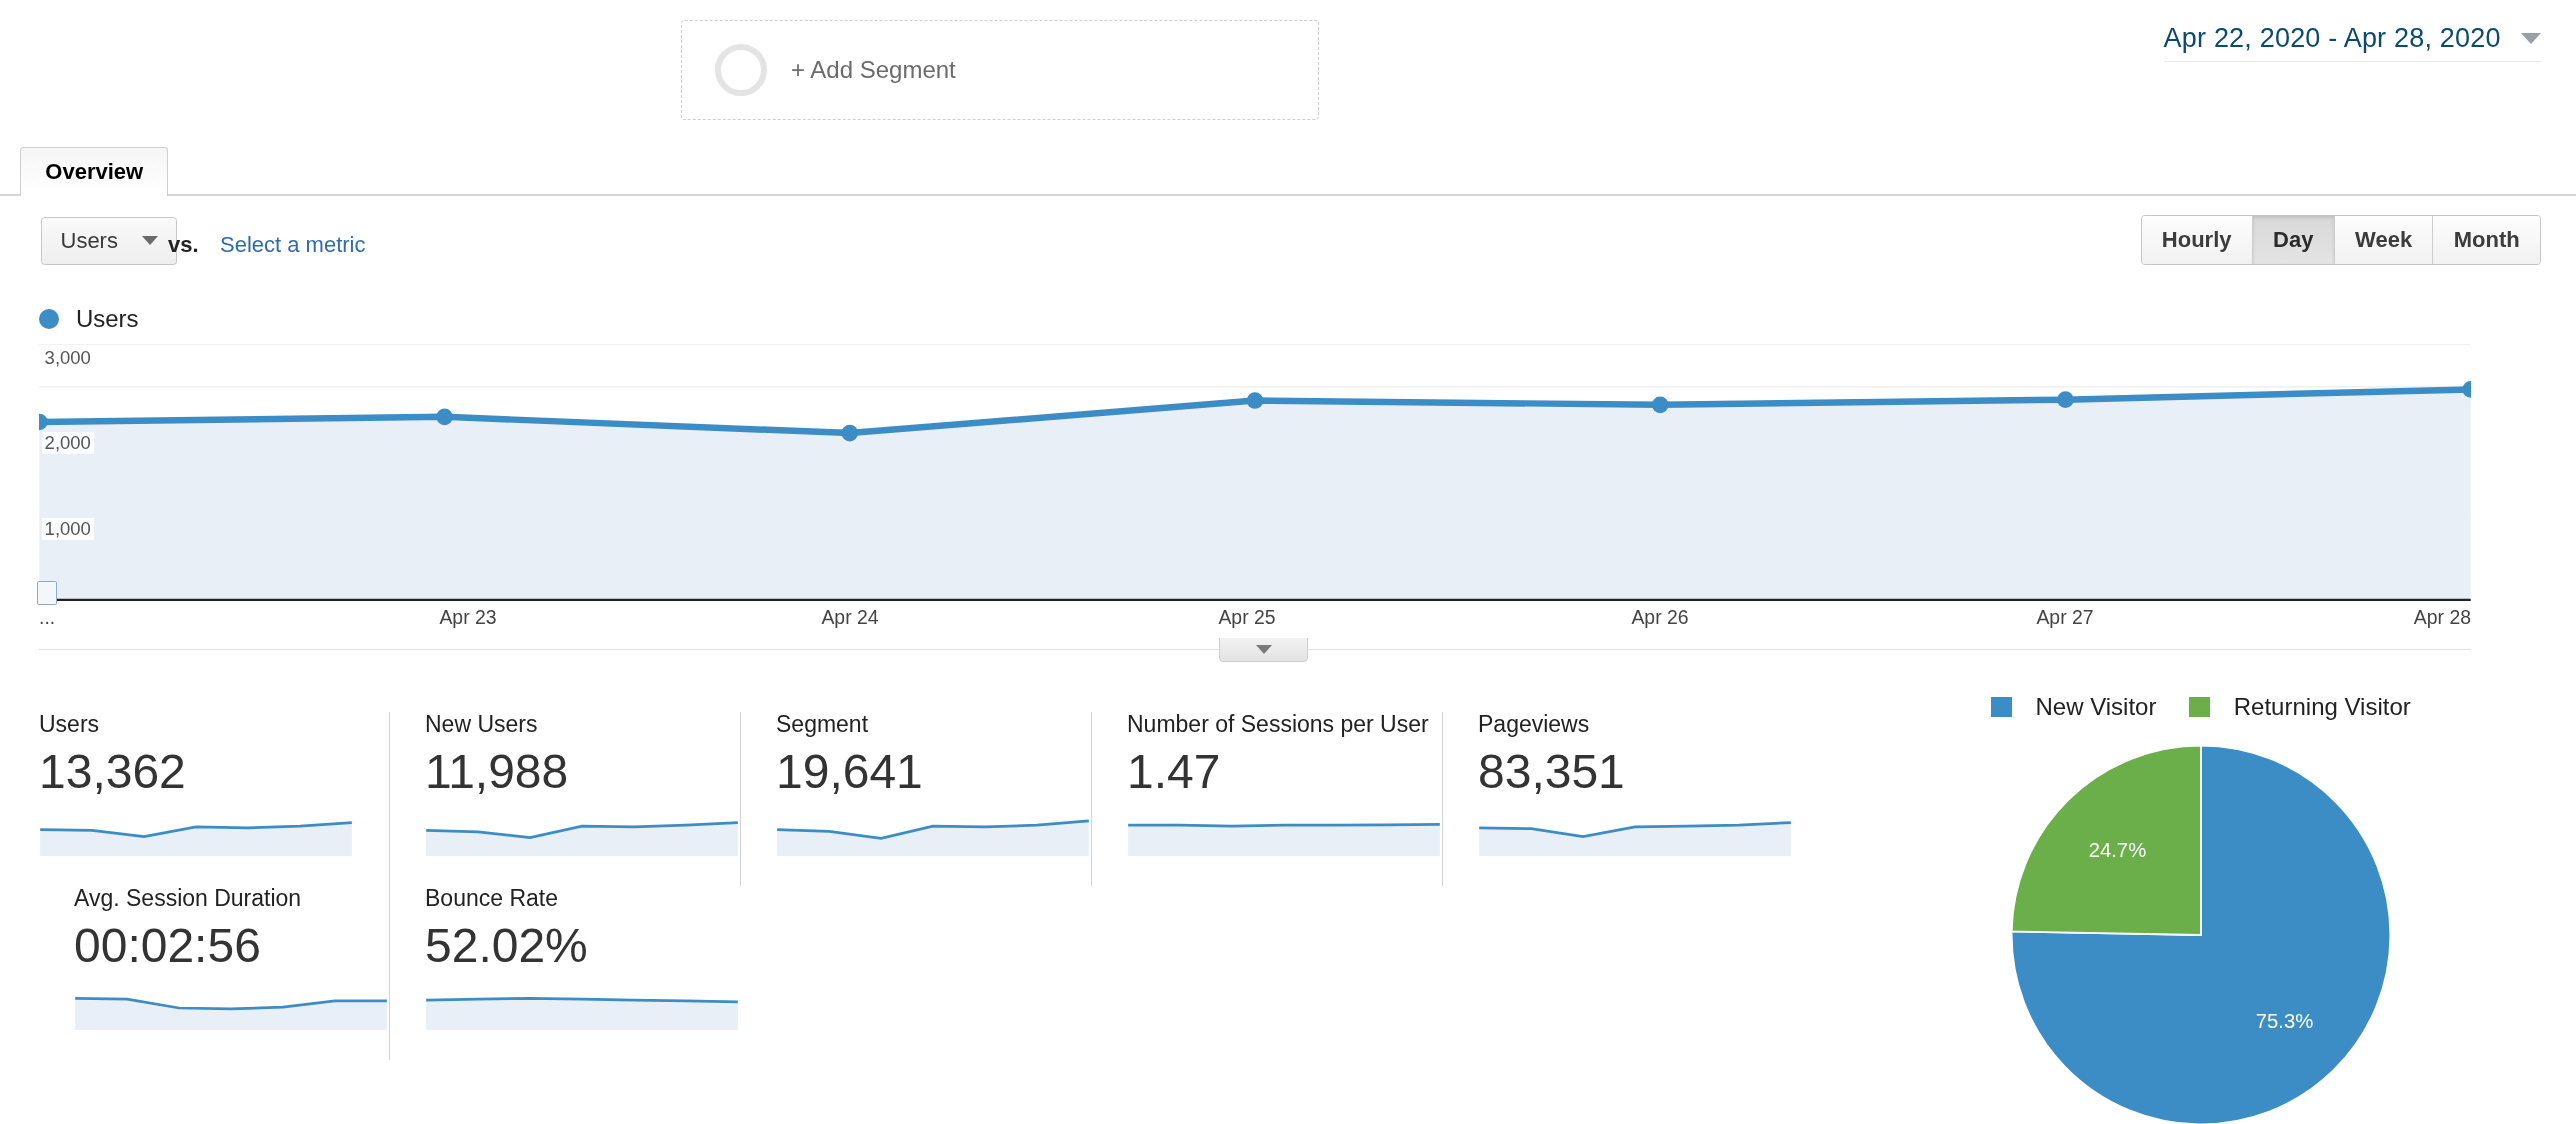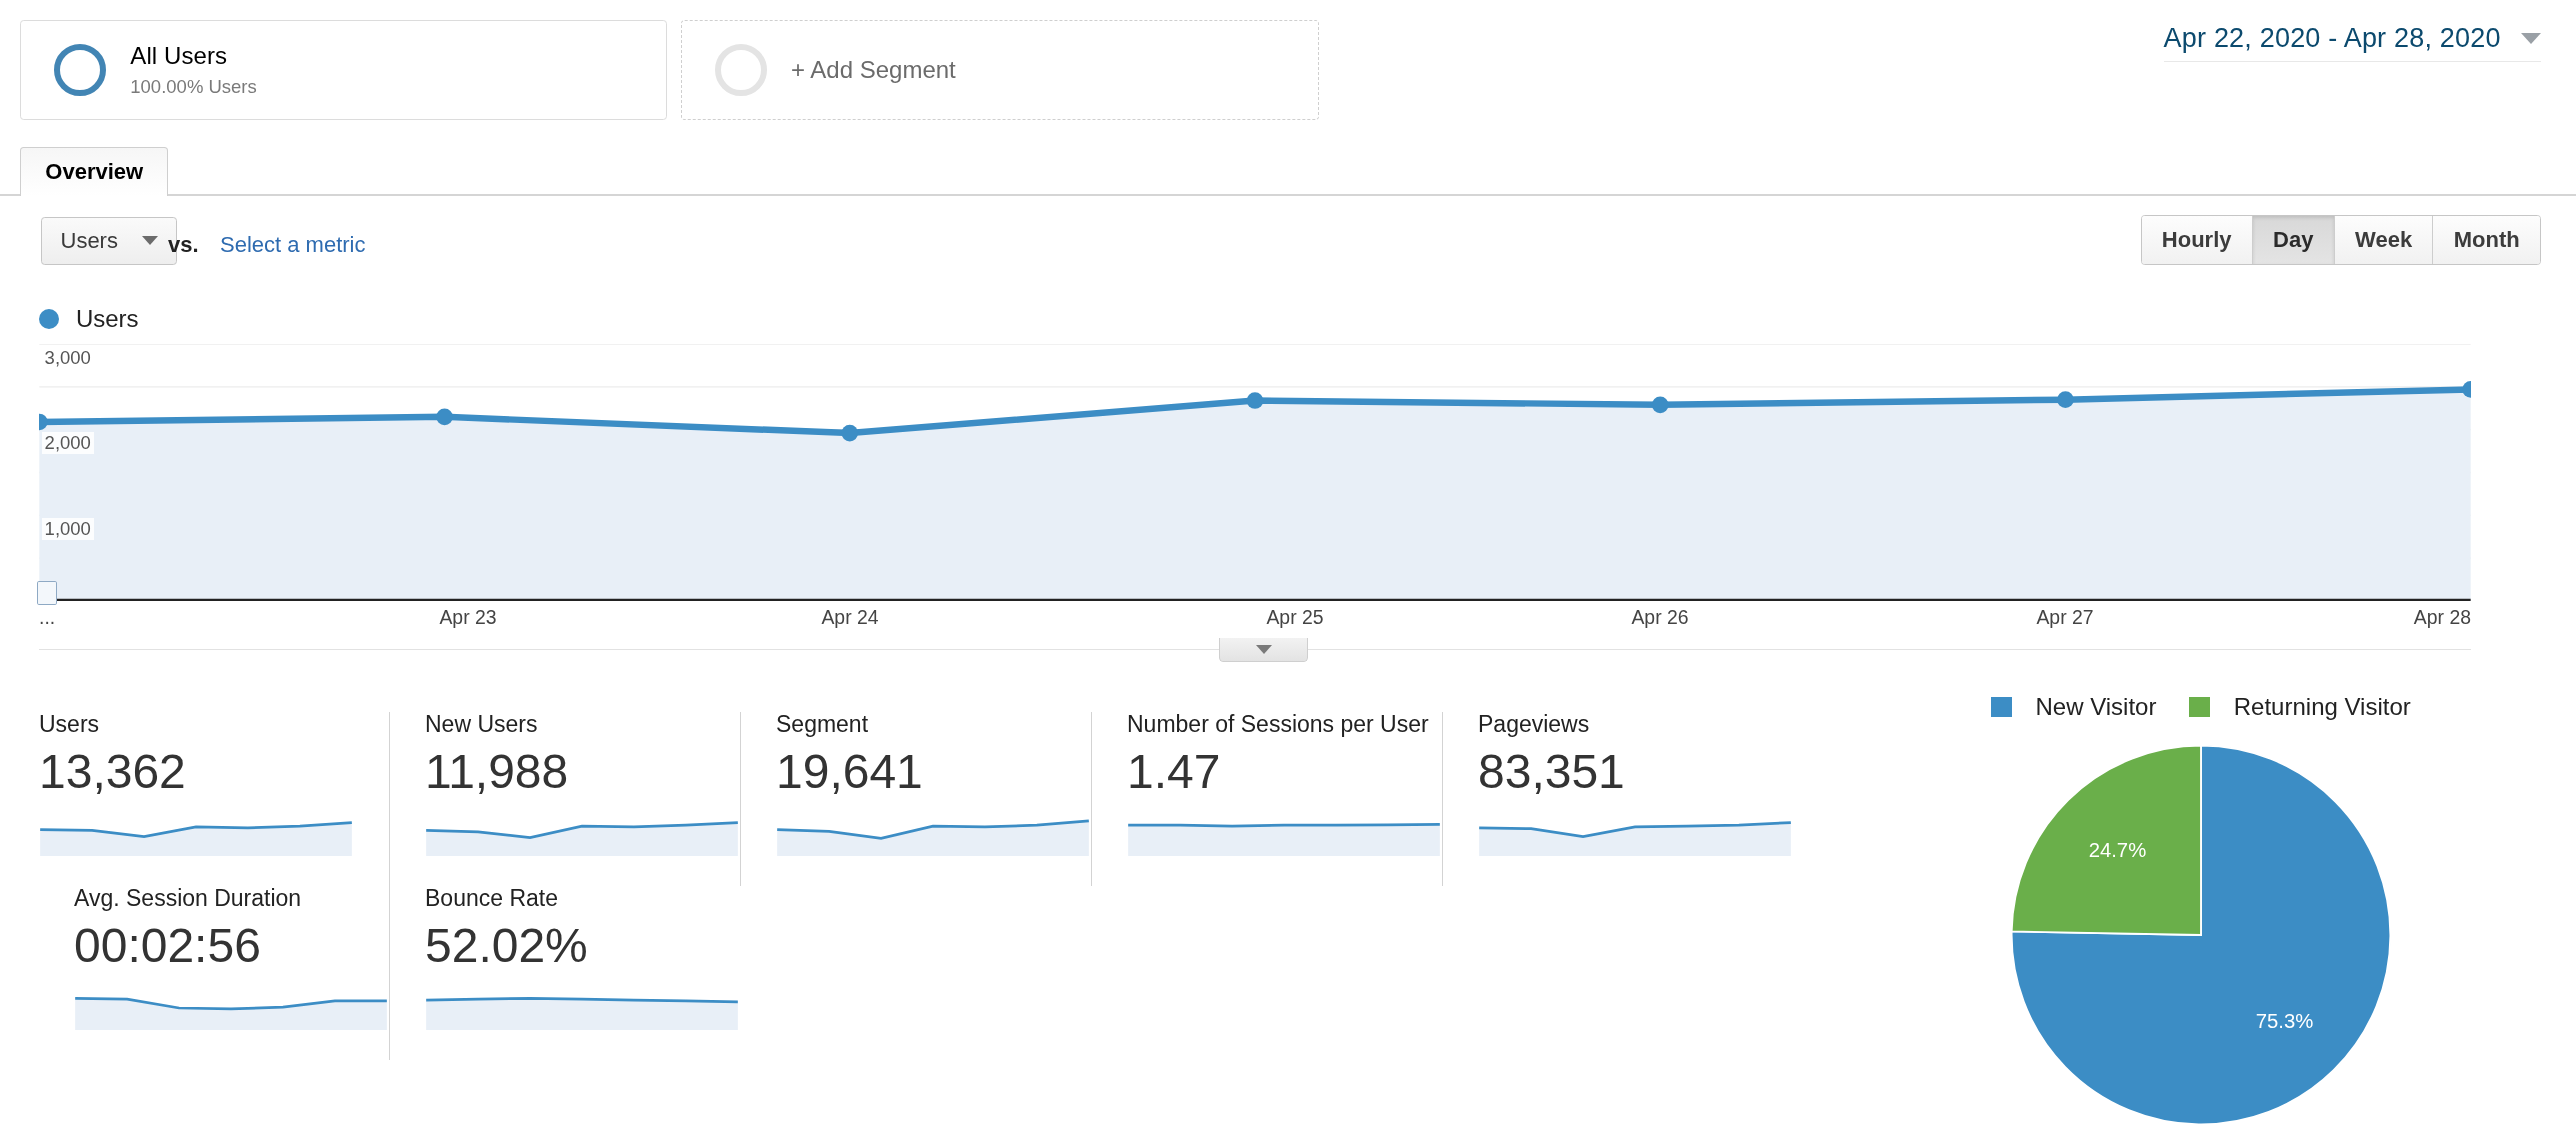--- a/index.html
+++ b/index.html
@@ -169,27 +169,20 @@
   .pie-svg-wrap { margin-top: 20.3px; display: flex; justify-content: center; }
   .pie-pct { font-size: 22px; fill: #ffffff; }
 </style>
 </head>
 <body>
 
 <div class="app">
 
   <div class="segment-bar">
 
-    <div class="seg-card seg-all">
-      <div class="seg-ring"></div>
-      <div class="seg-text">
-        <div class="seg-title">All Users</div>
-        <div class="seg-sub">100.00% Users</div>
-      </div>
-    </div>
 
     <div class="seg-card seg-add">
       <div class="seg-ring grey"></div>
       <div class="seg-add-label">+ Add Segment</div>
     </div>
 
     <div class="date-range">
       <span class="date-range-text">Apr 22, 2020 - Apr 28, 2020</span>
       <span class="caret-down"></span>
     </div>
@@ -244,21 +237,21 @@
     <div class="y-label" id="ylab1" style="top: 88px; left: 2.8px;">2,000</div>
     <div class="y-label" id="ylab2" style="top: 174px; left: 2.8px;">1,000</div>
   </div>
 
   <div class="anno-icon"></div>
 
   <div class="x-axis" id="x-axis">
       <div class="x-tick first">...</div>
       <div class="x-tick" style="left: 405px; margin-left: 24px;">Apr 23</div>
       <div class="x-tick" style="left: 811px;">Apr 24</div>
-      <div class="x-tick" style="left: 1256px; text-align: right;">Apr 25</div>
+      <div class="x-tick" style="left: 1208px; text-align: right;">Apr 25</div>
       <div class="x-tick" style="left: 1621px;">Apr 26</div>
       <div class="x-tick" style="left: 2026px;">Apr 27</div>
       <div class="x-tick last" style="left: 2432px;">Apr 28</div>
     </div>
 
   <div class="handle-rule"></div>
   <div class="chart-handle">
     <span class="caret"></span>
   </div>
 

